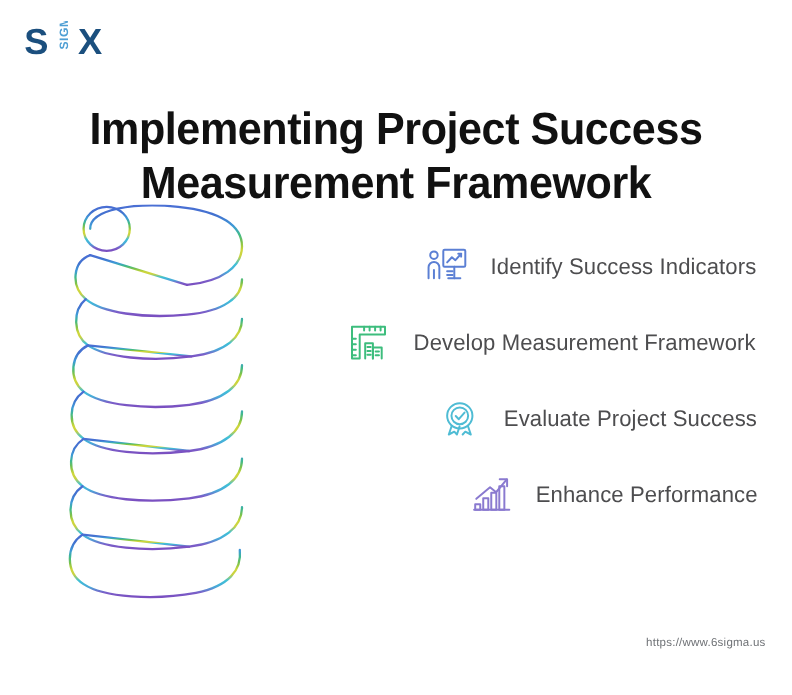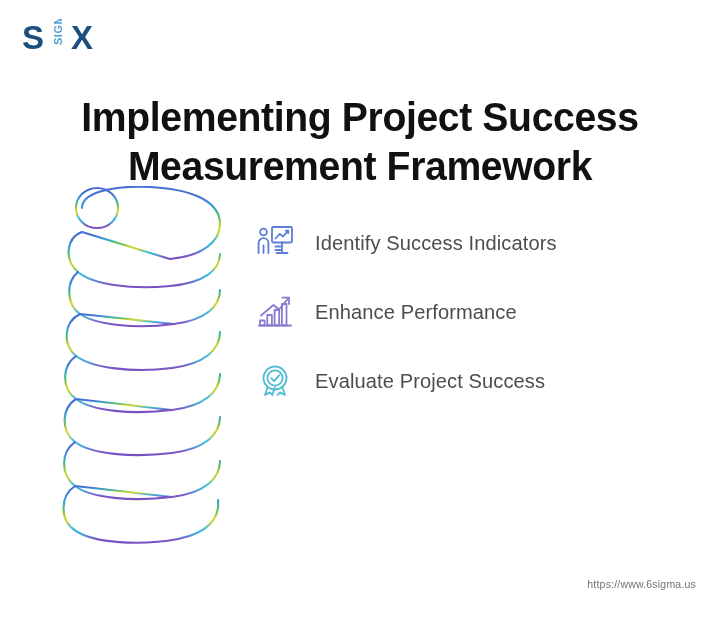--- a/index.html
+++ b/index.html
@@ -60,20 +60,21 @@
   #steps-list {
     position: absolute;
     left: 253px;
     top: 208px;
     width: 440px;
   }
   .step-row {
     display: flex;
     align-items: center;
     height: 69px;
+    justify-content: flex-end;
   }
   .step-icon {
     width: 44px;
     height: 44px;
     flex: 0 0 44px;
     display: flex;
     align-items: center;
     justify-content: center;
   }
   .step-icon svg {
@@ -201,45 +202,59 @@
         <path d="M30.6 7.7h2.6v2.6"></path>
         <path d="M27 19.5V30"></path>
         <path d="M21.5 30h11"></path>
         <path d="M20.5 23.5h5"></path>
         <path d="M20.5 27h5"></path>
       </svg>
     </span>
     <span class="step-label">Identify Success Indicators</span>
   </div>
 
-
+  <div class="step-row">
+    <span class="step-icon">
+      <svg width="40" height="40" viewBox="0 0 40 40" fill="none" stroke="#3dbd7d" stroke-width="1.8" stroke-linecap="round" stroke-linejoin="round">
+        <path d="M4 5h30v7H11v22H4z"></path>
+        <path d="M15 5v3.5M20 5v3.5M25 5v3.5M30 5v3.5"></path>
+        <path d="M4 16h3.5M4 21h3.5M4 26h3.5M4 31h3.5"></path>
+        <path d="M16 34V20h7v14"></path>
+        <path d="M23 34V24h8v10"></path>
+        <path d="M18 23.5h3M18 27h3M18 30.5h3"></path>
+        <path d="M25.5 27.5h3M25.5 31h3"></path>
+      </svg>
+    </span>
+    <span class="step-label">Develop Measurement Framework</span>
+  </div>
+
+
+  <div class="step-row">
+    <span class="step-icon">
+      <svg width="40" height="40" viewBox="0 0 40 40" fill="none" stroke="#4fbcd4" stroke-width="1.8" stroke-linecap="round" stroke-linejoin="round">
+        <circle cx="20" cy="17" r="11.5"></circle>
+        <circle cx="20" cy="17" r="7.6"></circle>
+        <path d="M16.3 17.2l2.8 2.9 5.2-6"></path>
+        <path d="M12.6 26.3L10 34l5-2.6 2.4 2.6 2.4-7.4"></path>
+        <path d="M27.4 26.3L30 34l-5-2.6-2.4 2.6"></path>
+      </svg>
+    </span>
+    <span class="step-label">Evaluate Project Success</span>
+  </div>
 
   <div class="step-row">
     <span class="step-icon">
       <svg width="40" height="40" viewBox="0 0 40 40" fill="none" stroke="#8a7ad0" stroke-width="1.8" stroke-linecap="round" stroke-linejoin="round">
         <path d="M4 33.5h32"></path>
         <rect x="5" y="28.5" width="4.6" height="5"></rect>
         <rect x="12.3" y="23" width="4.6" height="10.5"></rect>
         <rect x="19.6" y="18" width="4.6" height="15.5"></rect>
         <rect x="26.9" y="12" width="4.6" height="21.5"></rect>
         <path d="M6 23.5L18.5 13l5.5 4.5L33.5 6"></path>
         <path d="M27.3 5.6h6.7v6.5"></path>
       </svg>
     </span>
     <span class="step-label">Enhance Performance</span>
   </div>
 
-  <div class="step-row">
-    <span class="step-icon">
-      <svg width="40" height="40" viewBox="0 0 40 40" fill="none" stroke="#4fbcd4" stroke-width="1.8" stroke-linecap="round" stroke-linejoin="round">
-        <circle cx="20" cy="17" r="11.5"></circle>
-        <circle cx="20" cy="17" r="7.6"></circle>
-        <path d="M16.3 17.2l2.8 2.9 5.2-6"></path>
-        <path d="M12.6 26.3L10 34l5-2.6 2.4 2.6 2.4-7.4"></path>
-        <path d="M27.4 26.3L30 34l-5-2.6-2.4 2.6"></path>
-      </svg>
-    </span>
-    <span class="step-label">Evaluate Project Success</span>
-  </div>
-
 </div>
 
 <div id="footer-url">https://www.6sigma.us</div>
 
 </body></html>

